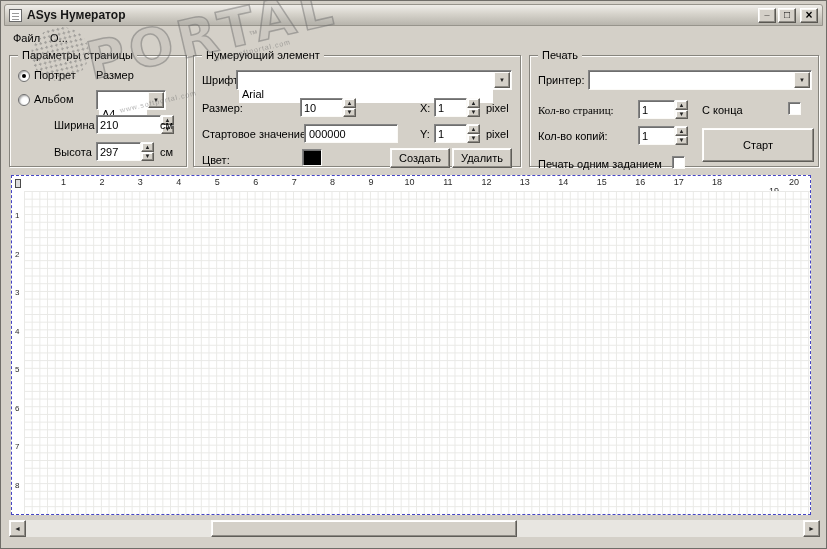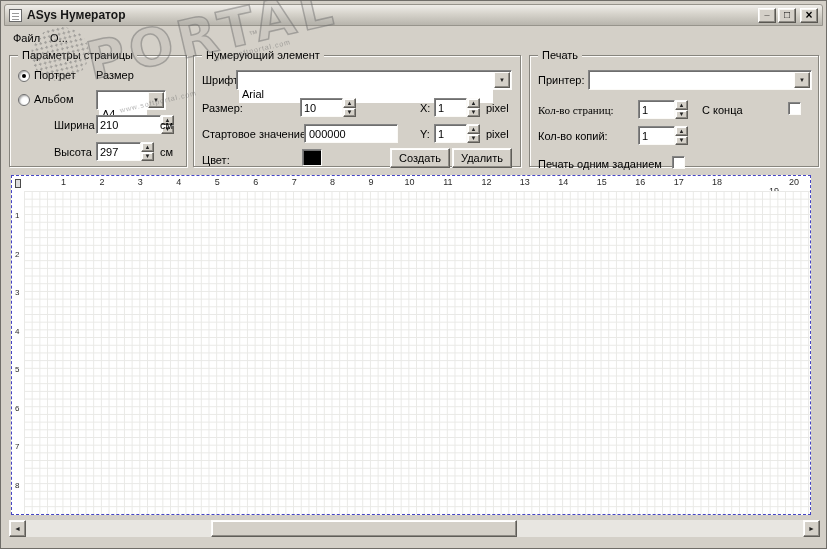--- a/index.html
+++ b/index.html
@@ -211,20 +211,21 @@
     <span class="lbl" style="left:8px; top:74px;">Кол-во копий:</span>
     <span class="spinner" style="left:108px; top:70px; width:50px;">
       <input class="sunken spin-input" value="1" style="">
       <span class="spin-btns">
         <span class="spin-btn raised">▲</span>
         <span class="spin-btn raised">▼</span>
       </span>
     </span>
     <span class="lbl" style="left:8px; top:102px;">Печать одним заданием</span>
     <span class="checkbox sunken" style="left:142px; top:100px;"></span>
+    <span class="btn raised" style="left:172px; top:72px; width:112px; height:34px;">Старт</span>
   </div>
 
   <div class="doc-dash" style="border-color: rgb(68, 68, 196);">
     <div class="h-ruler">
         <span class="h-tick" style="left: 51.45px;">1</span>
         <span class="h-tick" style="left: 89.9px;">2</span>
         <span class="h-tick" style="left: 128.35px;">3</span>
         <span class="h-tick" style="left: 166.8px;">4</span>
         <span class="h-tick" style="left: 205.25px;">5</span>
         <span class="h-tick" style="left: 243.7px;">6</span>

